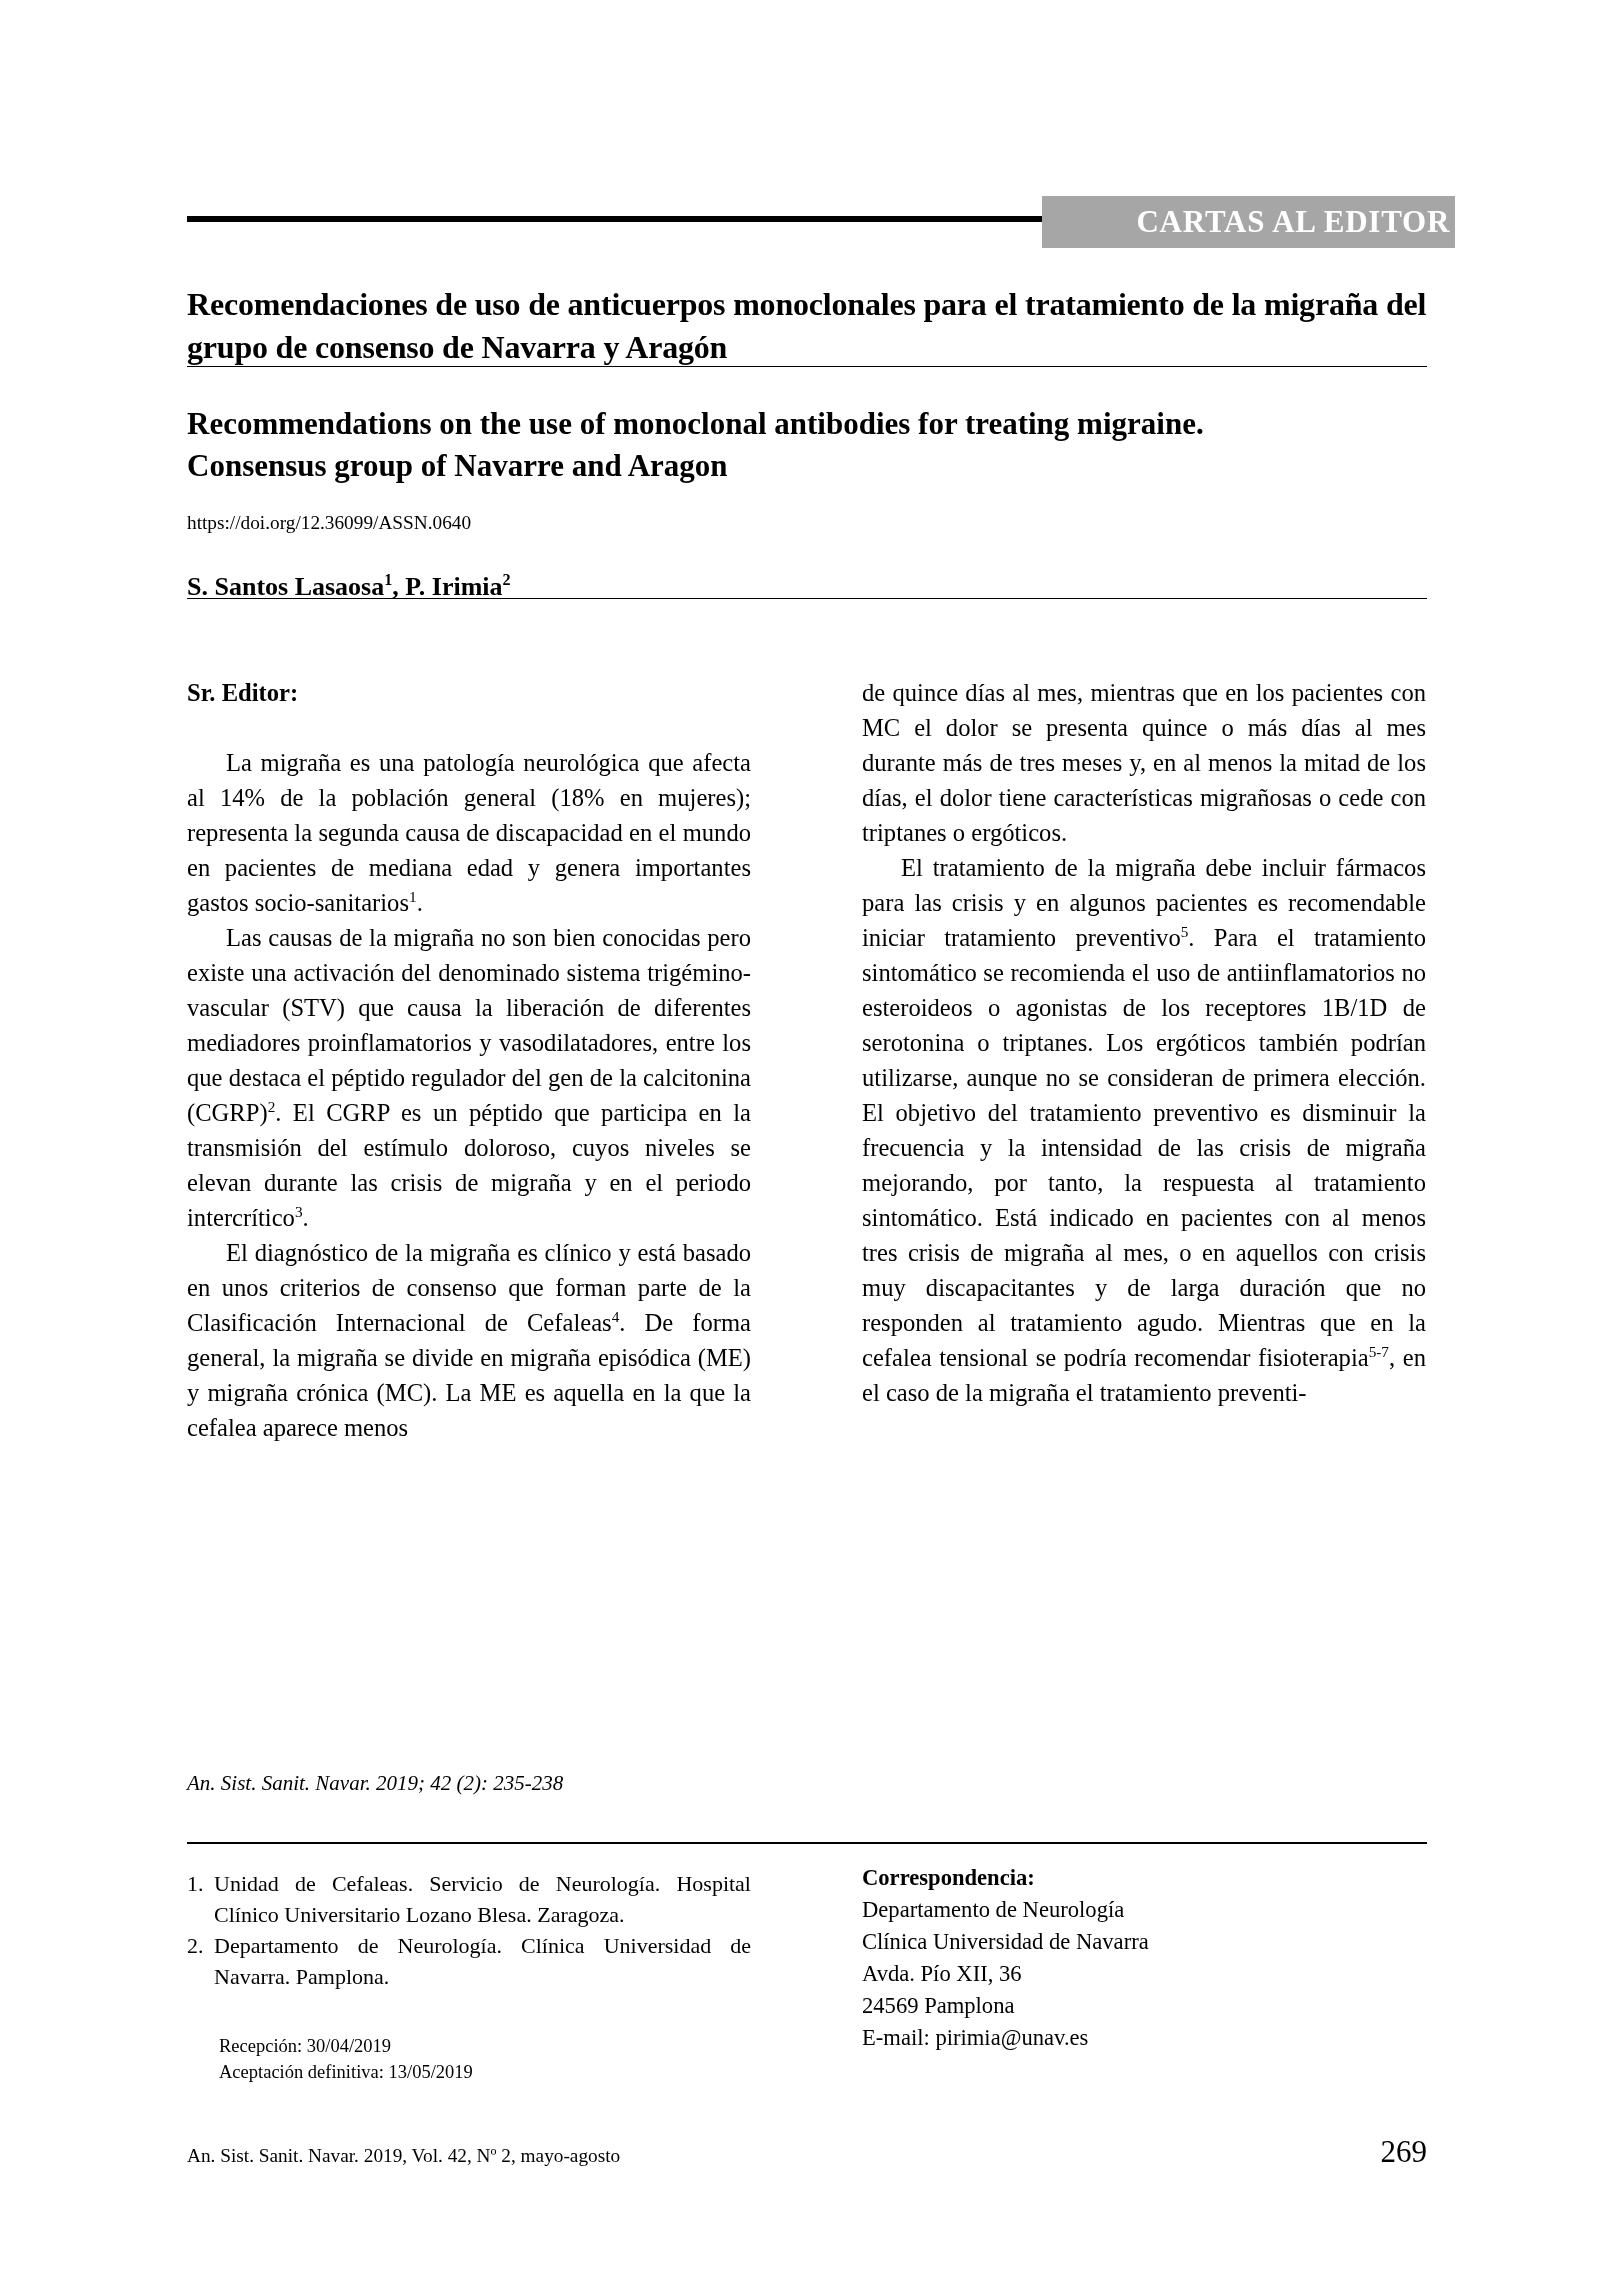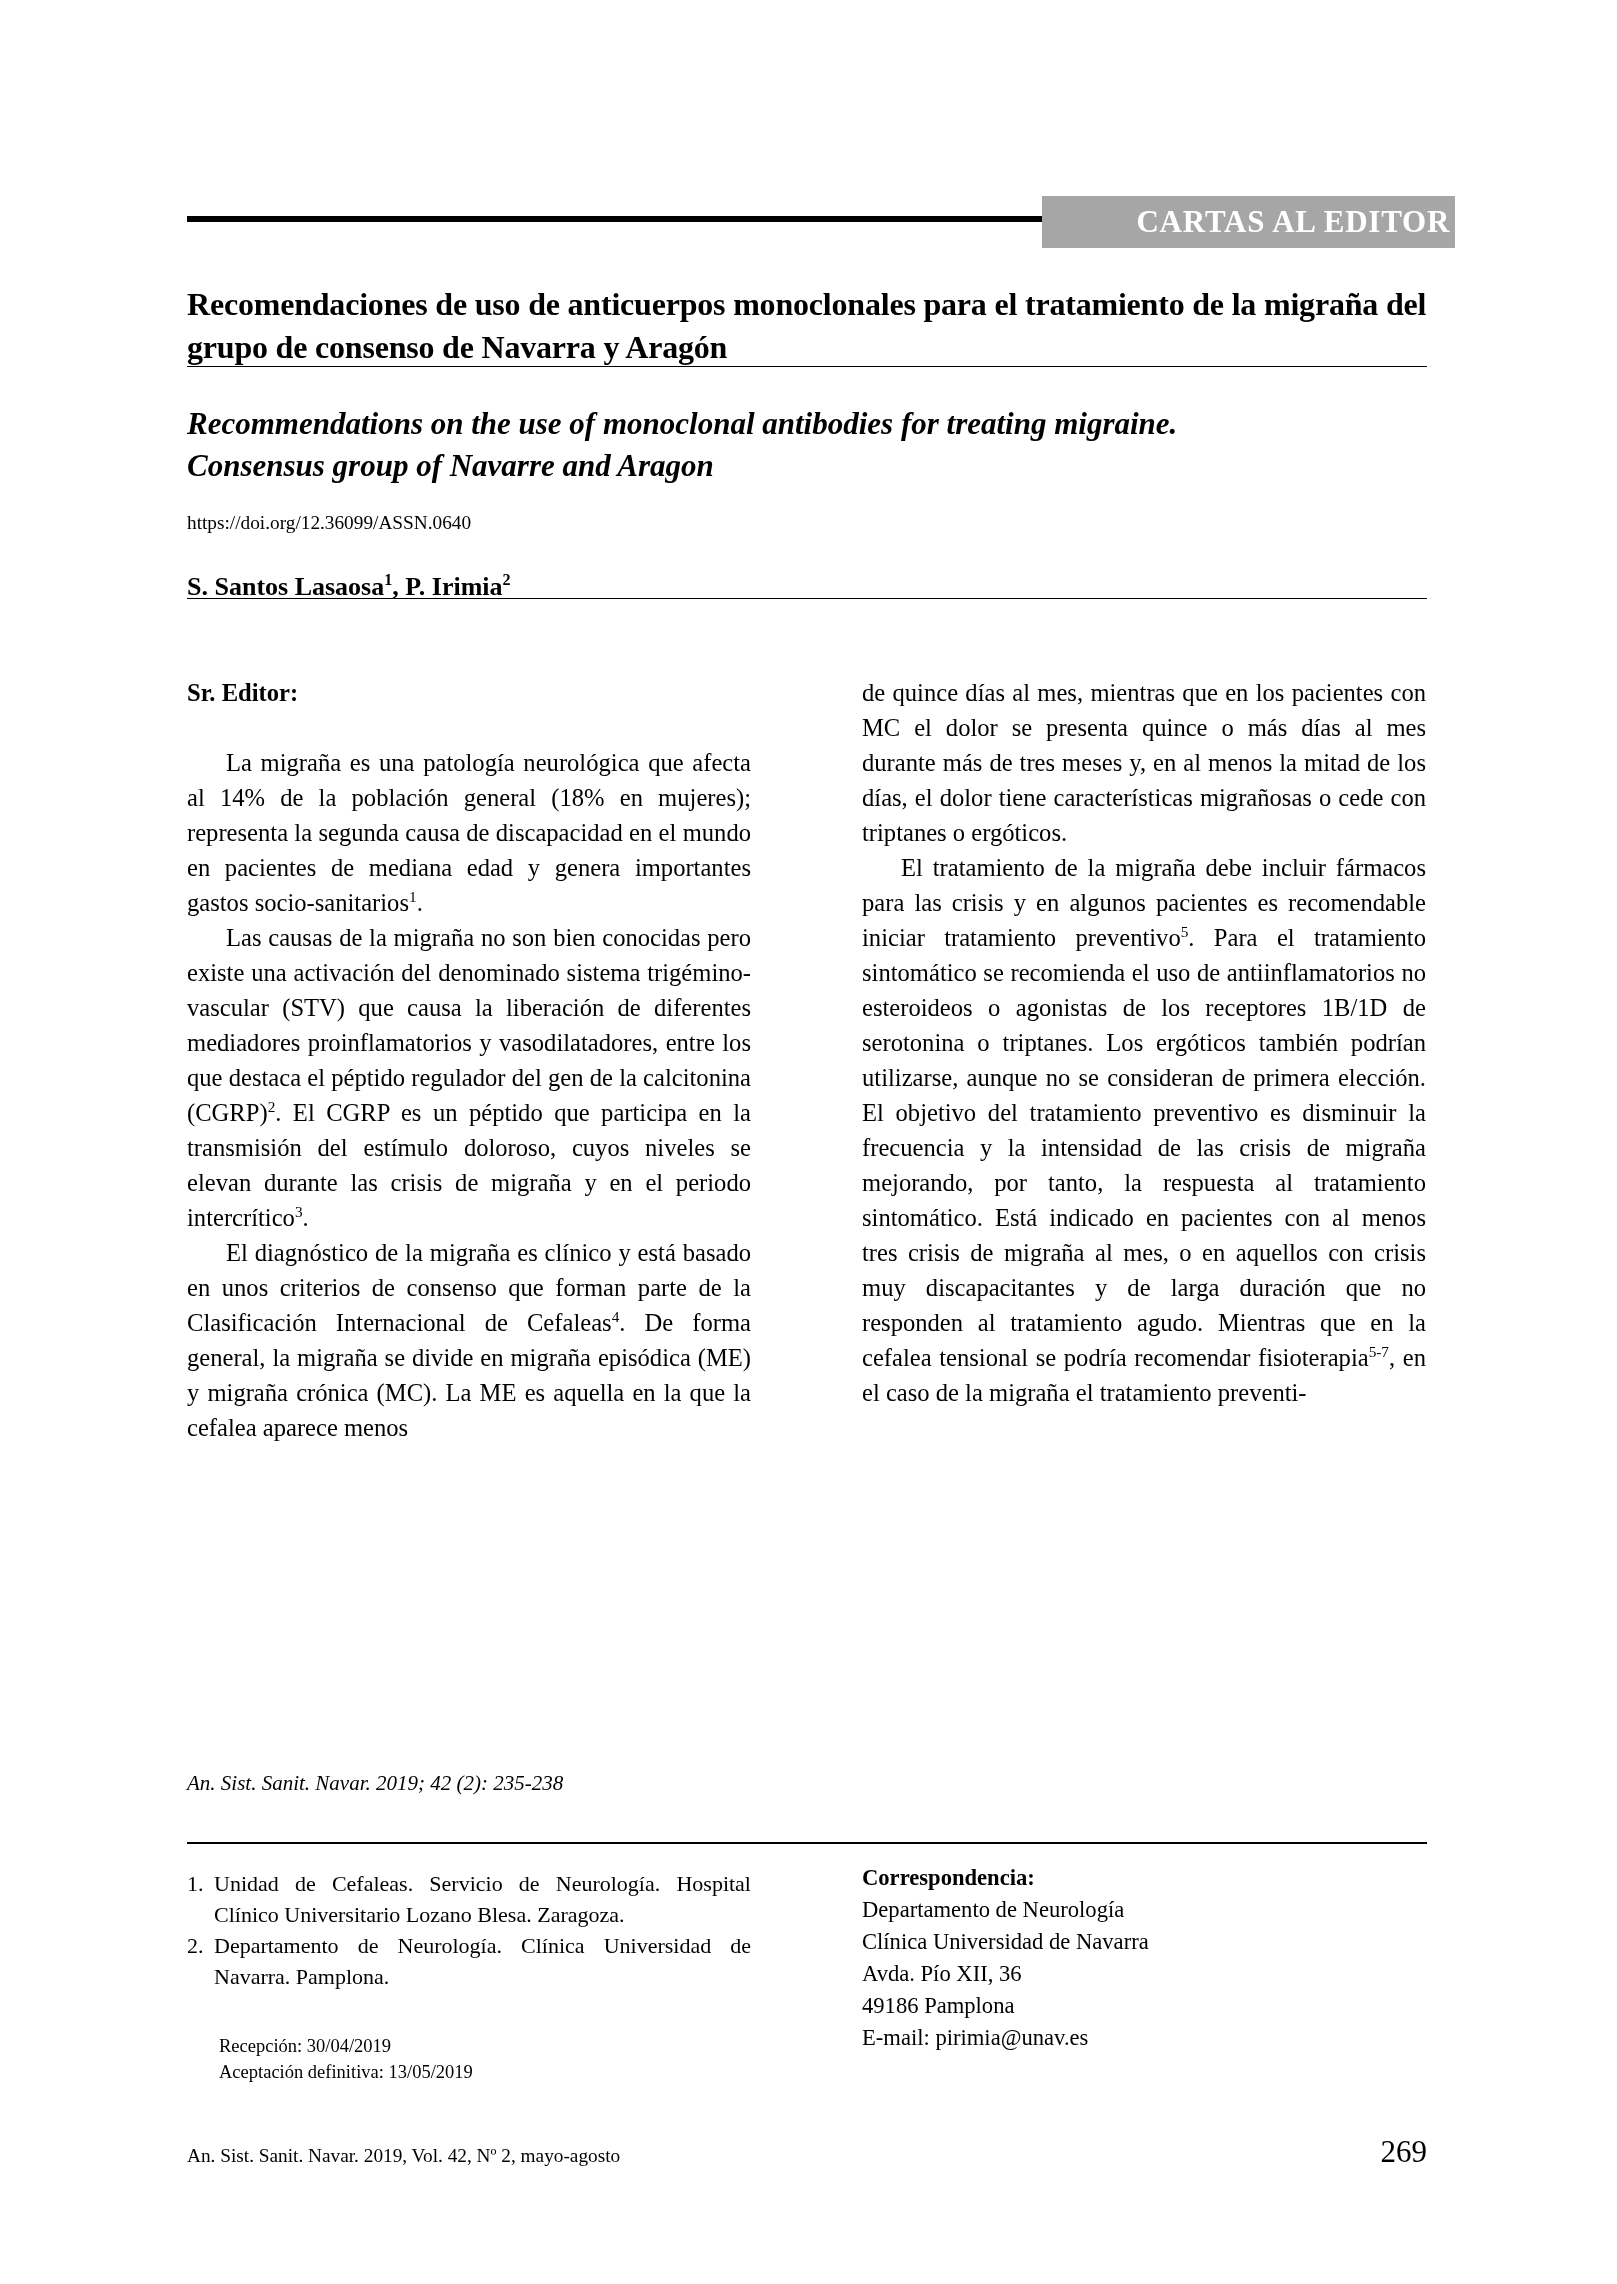--- a/index.html
+++ b/index.html
@@ -83,21 +83,20 @@
   .rule-1 { top: 366px; }
   .rule-2 { top: 598px; }
   .rule-3 { top: 1842px; width: 1240px; border-top: 2.4px solid #000; }
 
   .title-en {
     position: absolute;
     left: 0;
     top: 377px;
     width: 1128px;
     font-weight: bold;
-    font-style: italic;
     font-size: 31px;
     line-height: 42px;
   }
   .doi {
     position: absolute;
     left: 0;
     top: 511px;
     font-size: 19.3px;
     line-height: 24px;
   }
@@ -256,21 +255,21 @@
     <div class="dates">
       <div>Recepción: 30/04/2019</div>
       <div>Aceptación definitiva: 13/05/2019</div>
     </div>
 
     <div class="correspondence">
       <div class="c-head">Correspondencia:</div>
       <div>Departamento de Neurología</div>
       <div>Clínica Universidad de Navarra</div>
       <div>Avda. Pío XII, 36</div>
-      <div>49186 Pamplona</div>
+      <div>24569 Pamplona</div>
       <div>E-mail: pirimia@unav.es</div>
     </div>
 
     <div class="pagefoot">
       <span class="ref-left">An. Sist. Sanit. Navar. 2019, Vol. 42, Nº 2, mayo-agosto</span>
       <span class="page-num">269</span>
     </div>
 
   </div>
 </div>

